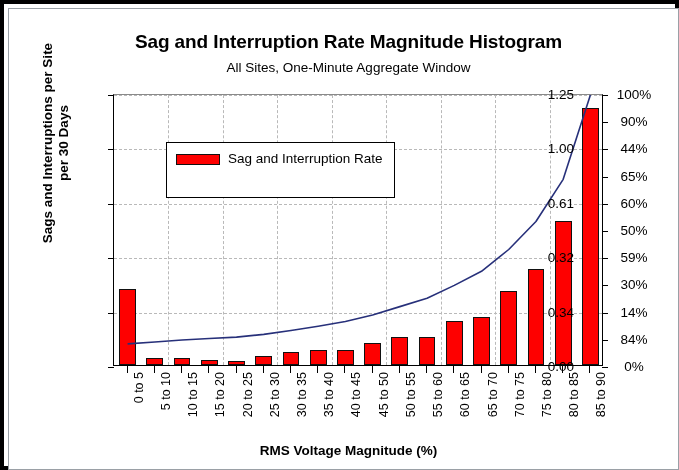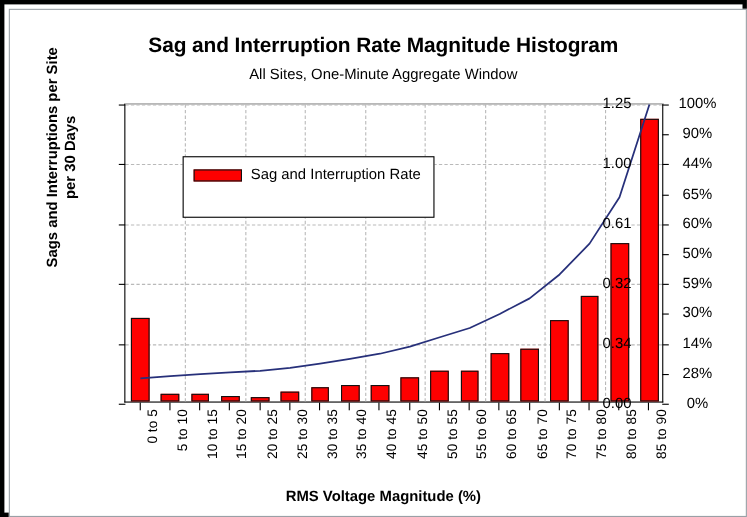--- a/index.html
+++ b/index.html
@@ -182,21 +182,21 @@
     <div id="ylabels-left">
         <div class="ylab-l" style="top: 357px;">0.00</div>
         <div class="ylab-l" style="top: 302.6px;">0.34</div>
         <div class="ylab-l" style="top: 248.2px;">0.32</div>
         <div class="ylab-l" style="top: 193.8px;">0.61</div>
         <div class="ylab-l" style="top: 139.4px;">1.00</div>
         <div class="ylab-l" style="top: 85px;">1.25</div>
       </div>
     <div id="ylabels-right">
         <div class="ylab-r" style="top: 357px;">0%</div>
-        <div class="ylab-r" style="top: 329.8px;">28%</div>
+        <div class="ylab-r" style="top: 329.8px;">84%</div>
         <div class="ylab-r" style="top: 302.6px;">14%</div>
         <div class="ylab-r" style="top: 275.4px;">30%</div>
         <div class="ylab-r" style="top: 248.2px;">59%</div>
         <div class="ylab-r" style="top: 221px;">50%</div>
         <div class="ylab-r" style="top: 193.8px;">60%</div>
         <div class="ylab-r" style="top: 166.6px;">65%</div>
         <div class="ylab-r" style="top: 139.4px;">44%</div>
         <div class="ylab-r" style="top: 112.2px;">90%</div>
         <div class="ylab-r" style="top: 85px;">100%</div>
       </div>

